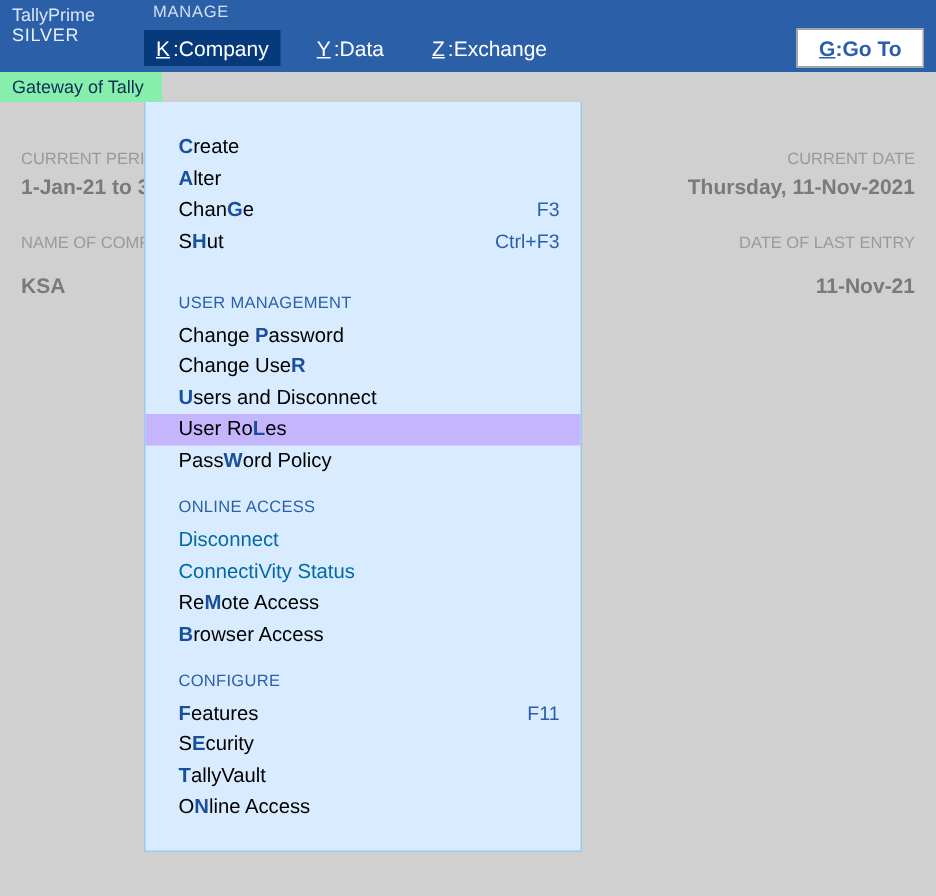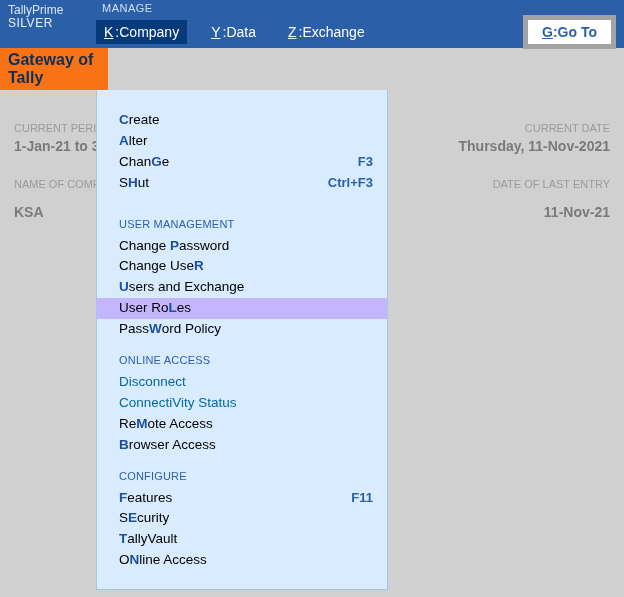--- a/index.html
+++ b/index.html
@@ -54,28 +54,28 @@
   .topnav-item .ul { text-decoration: underline; }
   .topnav-key { margin-right: 2px; }
   .spacer { flex: 1; }
   .goto-btn {
     background: #ffffff;
     color: #2b5fa8;
     padding: 4px 14px;
     font-size: 14px;
     font-weight: bold;
     cursor: pointer;
-    border: 5px solid #a3a3a3;
+    border: 1px solid #a3a3a3;
   }
   .goto-btn .ul { text-decoration: underline; }
   .subheader {
-    background: #f97316;
+    background: #86efac;
     color: #0c2e57;
-    font-size: 16px;
-    font-weight: bold;
+    font-size: 12px;
+    font-weight: normal;
     padding: 3px 8px;
     width: 108px;
   }
   .content {
     position: relative;
     background: transparent;
     height: calc(597px - 48px);
   }
   .bg-layer {
     position: absolute;
@@ -109,21 +109,21 @@
     align-items: center;
     padding: 1px 14px 1px 22px;
     color: #000000;
     font-size: 13.5px;
     cursor: pointer;
     line-height: 1.4;
   }
   .menu-item.disabled { color: #0369a1; cursor: default; align-items: flex-end; }
   .menu-item.selected { background: #c4b5fd; }
   .menu-item .lbl { flex: 1; }
-  .menu-item .shortcut { color: #2b5fa8; font-weight: bold; font-size: 13px; }
+  .menu-item .shortcut { color: #2b5fa8; font-weight: normal; font-size: 13px; }
   .hk { color: #1a4f9c; font-weight: bold; }
   .menu-spacer { height: 10px; }
 </style>
 </head>
 <body>
 
 <div class="header">
   <div class="brand">
     <div class="brand-top">TallyPrime</div>
     <div class="brand-main">SILVER</div>
@@ -188,21 +188,21 @@
         <div class="menu-spacer"></div>
         <div class="menu-spacer"></div>
         <div class="menu-group-title">USER MANAGEMENT</div>
         <div class="menu-item">
           <span class="lbl"><span>Change </span><span class="hk">P</span><span>assword</span></span>
         </div>
         <div class="menu-item">
           <span class="lbl"><span>Change Use</span><span class="hk">R</span><span></span></span>
         </div>
         <div class="menu-item">
-          <span class="lbl"><span></span><span class="hk">U</span><span>sers and Exchange</span></span>
+          <span class="lbl"><span></span><span class="hk">U</span><span>sers and Disconnect</span></span>
         </div>
         <div class="menu-item selected">
           <span class="lbl"><span>User Ro</span><span class="hk">L</span><span>es</span></span>
         </div>
         <div class="menu-item">
           <span class="lbl"><span>Pass</span><span class="hk">W</span><span>ord Policy</span></span>
         </div>
         <div class="menu-spacer"></div>
         <div class="menu-group-title">ONLINE ACCESS</div>
         <div class="menu-item disabled">

